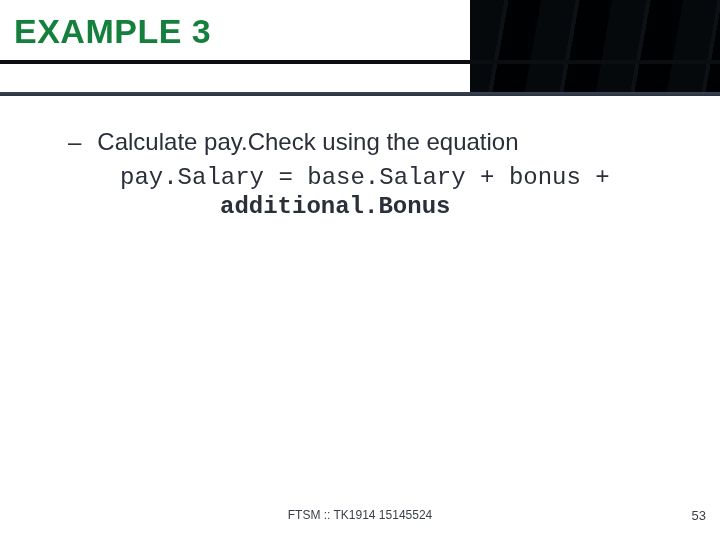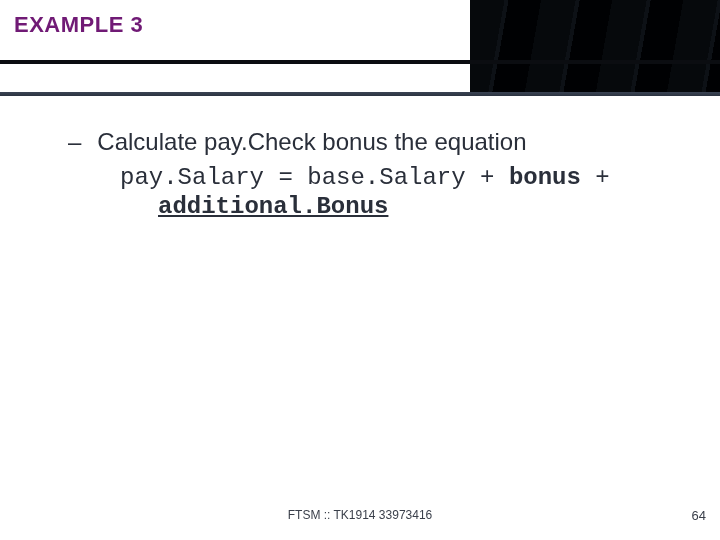--- a/index.html
+++ b/index.html
@@ -9,38 +9,38 @@
   .header { position: relative; width: 100%; height: 96px; }
   .header-bg {
     position: absolute; right: 0; top: 0; width: 250px; height: 96px;
     background:
       repeating-linear-gradient(100deg, #1b2026 0 34px, #2a313b 34px 38px, #0c0f13 38px 70px),
       #1b2128;
     filter: brightness(0.45) contrast(1.05);
   }
   .header-title {
     position: absolute; left: 14px; top: 12px;
-    font-size: 22px; font-weight: 700; color: #701a75;
+    font-size: 34px; font-weight: 700; color: #15803d;
     letter-spacing: 0.5px;
   }
   .rule-top { position: absolute; left: 0; right: 0; top: 60px; height: 4px; background: #0b0d11; }
   .rule-bot {
     position: absolute; left: 0; right: 0; top: 92px; height: 4px;
     background: linear-gradient(#3b4454, #2b3340);
   }
 
   .body { position: absolute; left: 0; right: 0; top: 120px; bottom: 40px; padding: 8px 28px 0 28px; }
   .bullet-row { display: flex; align-items: baseline; gap: 16px; margin-left: 40px; font-size: 24px; color: #2a2f3a; }
   .dash { font-size: 24px; color: #2a2f3a; }
   .code { font-family: Liberation Sans, sans-serif; }
   .line1 { white-space: nowrap; }
   .eq-wrap { margin-top: 8px; margin-left: 92px; font-size: 24px; color: #2a2f3a; }
   .eq-line1 { font-family: "Courier New", Courier, monospace; white-space: nowrap; }
-  .eq-line2 { font-family: "Courier New", Courier, monospace; font-weight: 700; margin-left: 38px; margin-top: 2px; text-decoration: underline; }
-  .bold { font-weight: 700; margin-top: 32px; }
+  .eq-line2 { font-family: "Courier New", Courier, monospace; font-weight: 700; margin-left: 100px; margin-top: 2px; }
+  .bold { font-weight: 400; margin-top: 32px; }
 
   .footer { position: absolute; left: 0; right: 0; bottom: 8px; height: 24px; }
   .footer-center {
     position: absolute; left: 50%; transform: translateX(-50%);
     font-size: 12px; color: #3a3f4a;
   }
   .footer-right {
     position: absolute; right: 14px; font-size: 13px; color: #3a3f4a;
   }
 </style>
@@ -53,29 +53,29 @@
     <div class="header-bg"></div>
     <div class="header-title">EXAMPLE 3</div>
     <div class="rule-top"></div>
     <div class="rule-bot"></div>
   </div>
 
   <div class="body">
     <div class="bullet-row">
       <span class="dash">–</span>
       <span class="line1">
-        <span>Calculate </span><span class="code">pay.Check</span><span> bonus the equation</span>
+        <span>Calculate </span><span class="code">pay.Check</span><span> using the equation</span>
       </span>
     </div>
     <div class="eq-wrap">
       <div class="eq-line1">
         <span>pay.Salary = base.Salary + </span><span class="bold">bonus</span><span> +</span>
       </div>
       <div class="eq-line2">additional.Bonus</div>
     </div>
   </div>
 
   <div class="footer">
-    <div class="footer-center">FTSM :: TK1914 33973416</div>
-    <div class="footer-right">64</div>
+    <div class="footer-center">FTSM :: TK1914 15145524</div>
+    <div class="footer-right">53</div>
   </div>
 
 </div>
 
 </body></html>

